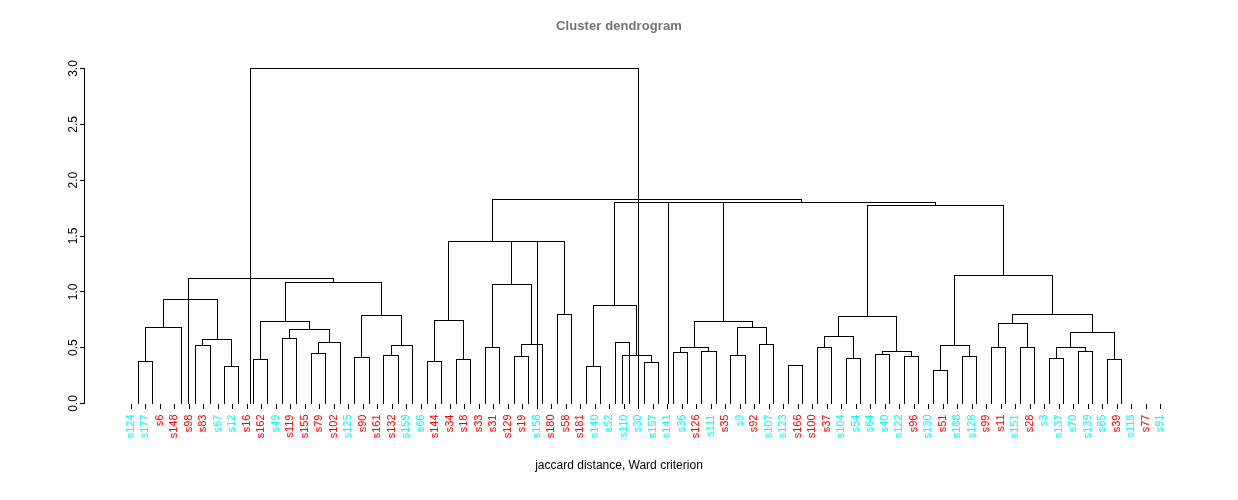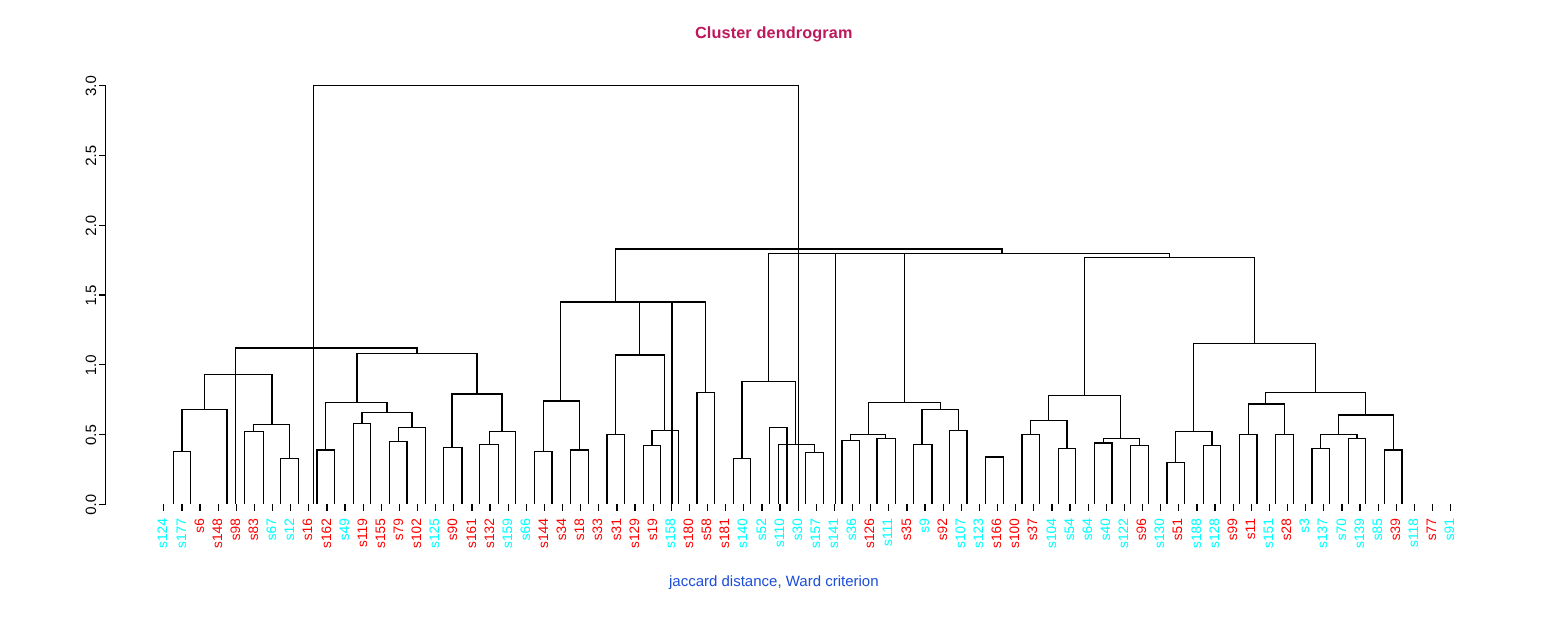--- a/index.html
+++ b/index.html
@@ -18,32 +18,32 @@
     overflow: hidden;
   }
   #plot-title {
     position: absolute;
     left: 0;
     top: 18px;
     width: 1238px;
     text-align: center;
     font-size: 13px;
     font-weight: bold;
-    color: #be185d;
+    color: #737373;
     letter-spacing: 0.1px;
   }
   #x-axis-label {
     position: absolute;
     left: 0;
     top: 458px;
     width: 1238px;
     text-align: center;
     font-size: 12px;
     font-weight: normal;
-    color: #1d4ed8;
+    color: #000000;
   }
   #svg-canvas {
     position: absolute;
     left: 0;
     top: 0;
   }
   .axis-tick-label {
     font-family: "Liberation Sans", sans-serif;
     font-size: 12px;
     fill: #000000;

